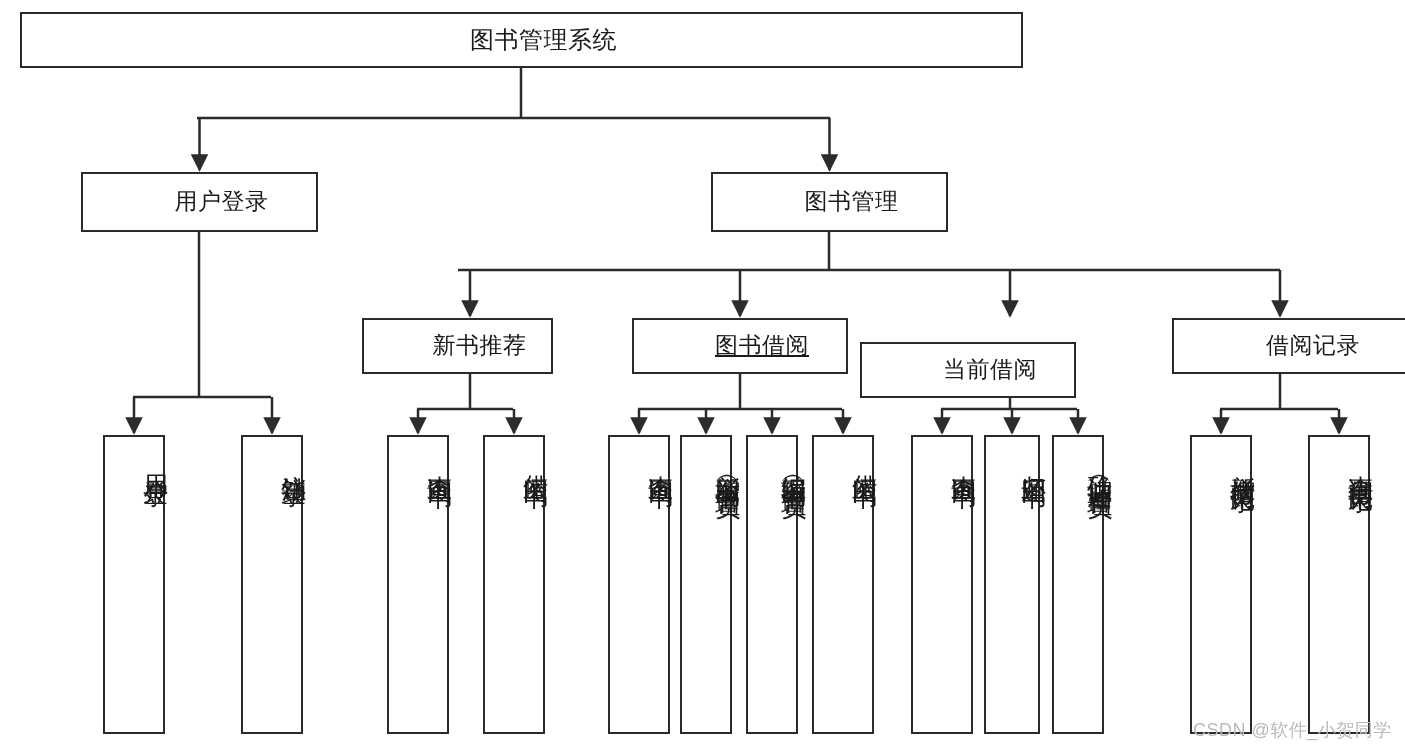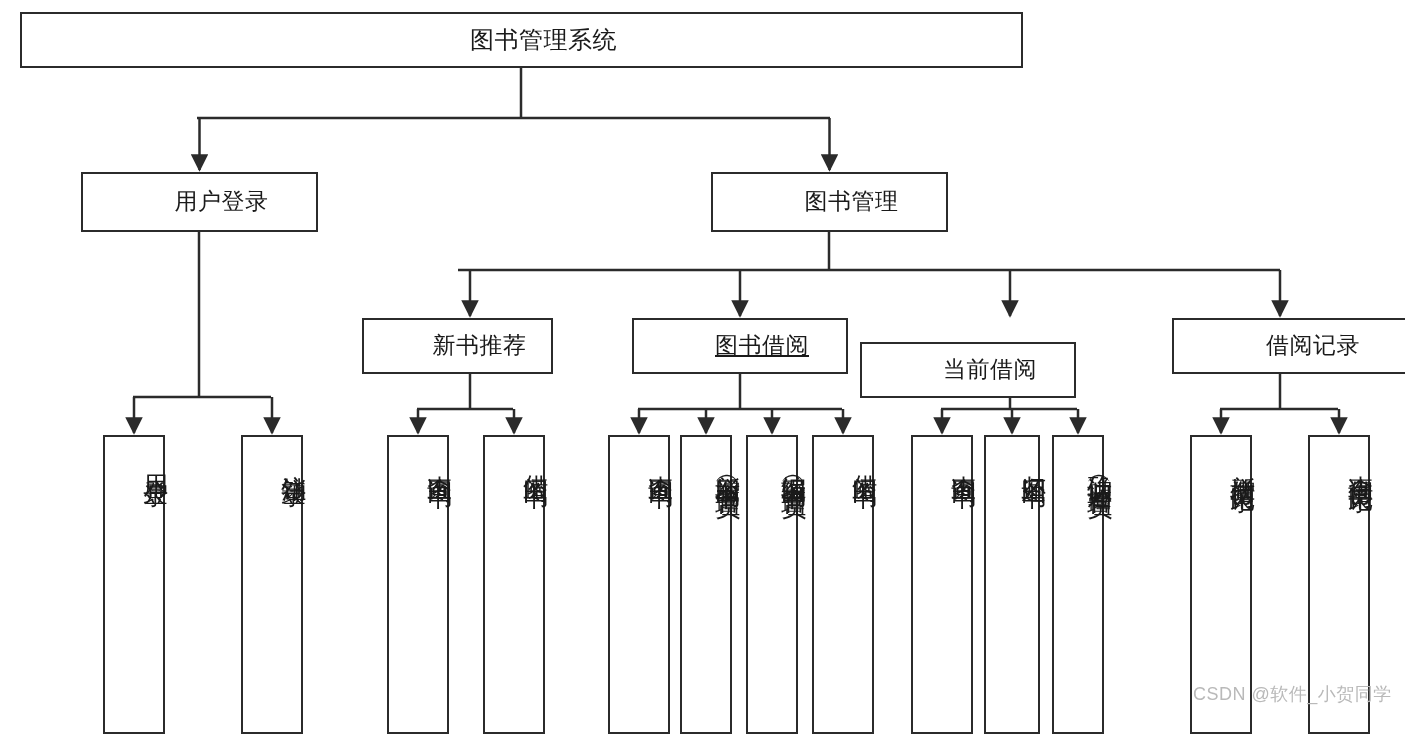--- a/index.html
+++ b/index.html
@@ -173,15 +173,15 @@
         <span class="lbl">确认归还（管理员）</span>
       </div>
       <div class="node v-node" style="left: 1190px; top: 435px; width: 62px; height: 299px;">
         <span class="lbl">新增借阅记录</span>
       </div>
       <div class="node v-node" style="left: 1308px; top: 435px; width: 62px; height: 299px;">
         <span class="lbl">查询借阅记录</span>
       </div>
     </div>
 
-  <div class="watermark" style="left: 1193px; top: 682px;">CSDN @软件_小贺同学</div>
+  <div class="watermark" style="left: 1193px; top: 718px;">CSDN @软件_小贺同学</div>
 
 </div>
 
 </body></html>

